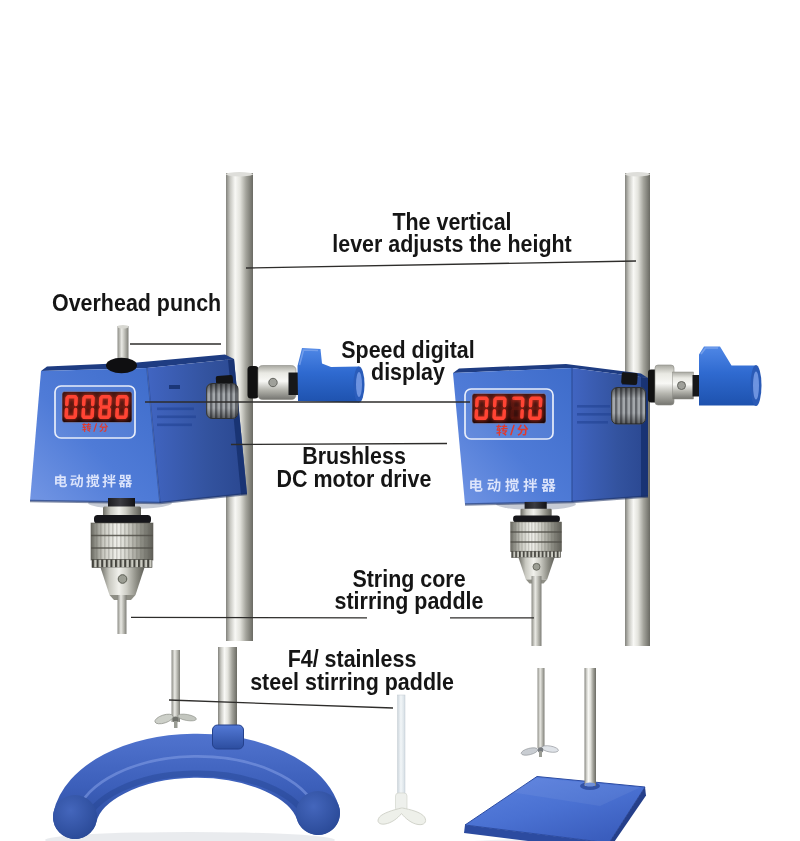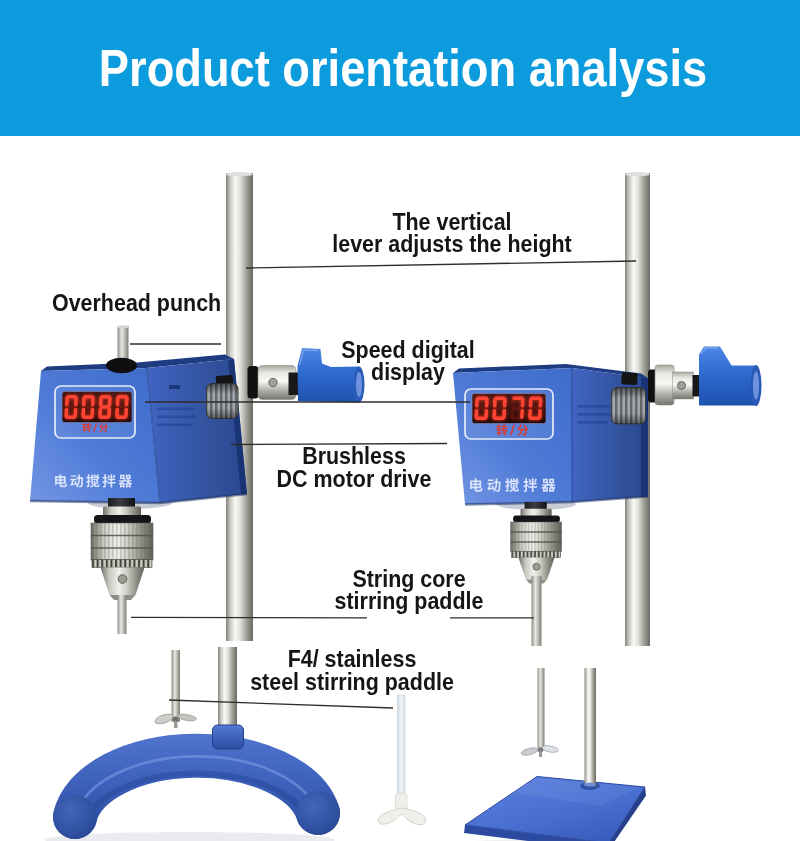--- a/index.html
+++ b/index.html
@@ -16,23 +16,20 @@
          transform:scaleX(.875);transform-origin:center top;}
   .label.left-anchor{text-align:left;transform-origin:left top;}
   .label.ctr{left:0;width:400px;margin-left:0;}
   .segs{filter:drop-shadow(0 0 2.3px rgba(255,64,36,.85));}
 </style>
 </head>
 <body>
 
 <div class="page">
 
-  <header class="banner">
-    <h1>Product orientation analysis</h1>
-  </header>
 
   <div class="scene">
 
     <svg class="art" width="800" height="841" viewBox="0 0 800 841">
       <defs>
 
         <linearGradient id="gPole" x1="0" y1="0" x2="1" y2="0">
           <stop offset="0" stop-color="#82827c"></stop>
             <stop offset=".16" stop-color="#c9c9c3"></stop>
           <stop offset=".34" stop-color="#f8f8f5"></stop>

